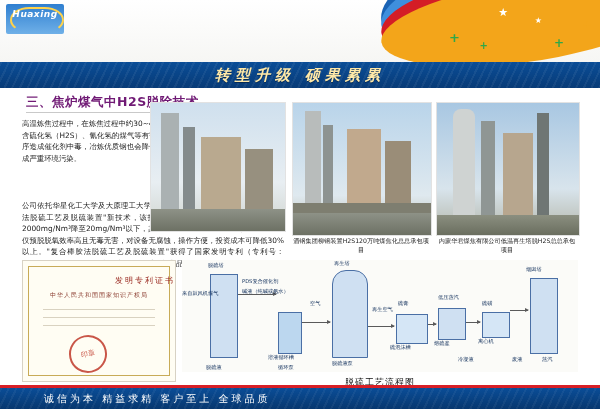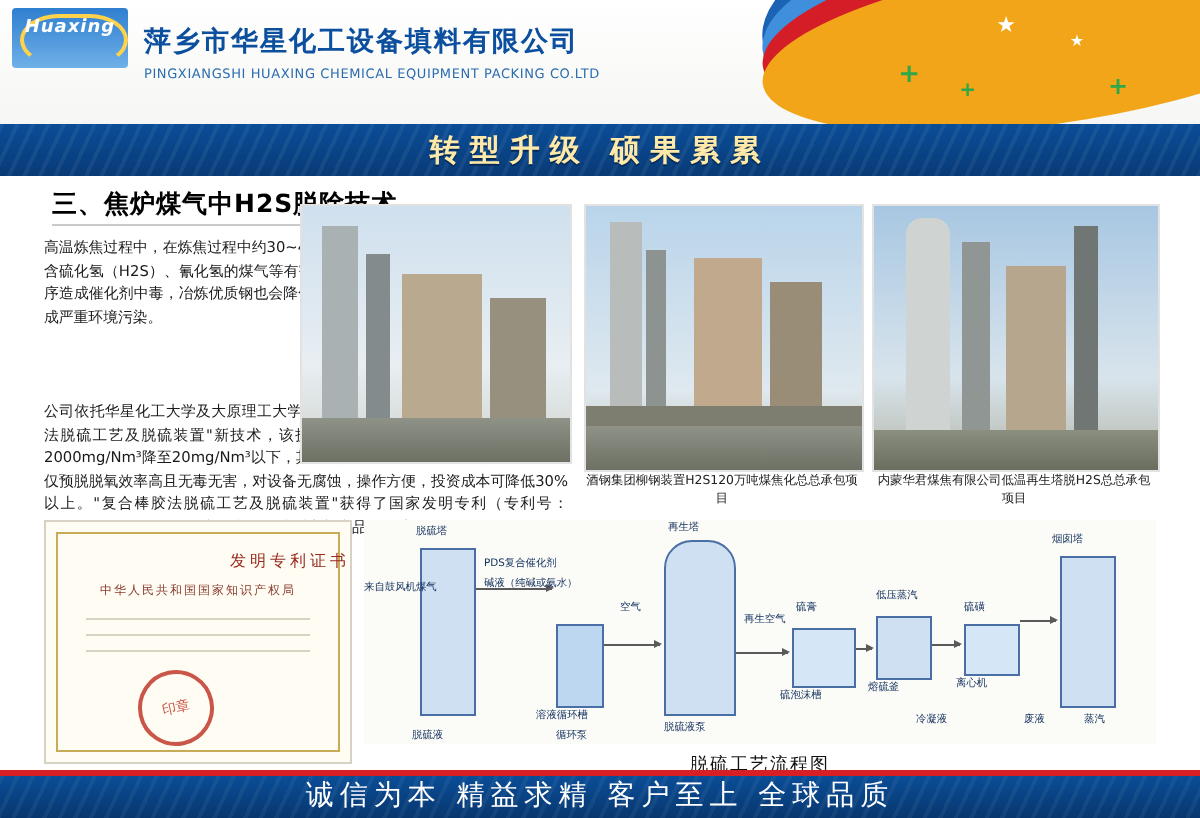--- a/index.html
+++ b/index.html
@@ -19,30 +19,30 @@
   .hdr-deco{position:absolute;right:0;top:0;width:230px;height:62px;overflow:hidden;}
   .swoosh{position:absolute;border-radius:50%;}
   .sw1{right:-60px;top:-54px;width:280px;height:110px;background:#1a63b5;transform:rotate(-8deg);}
   .sw2{right:-60px;top:-42px;width:280px;height:96px;background:#3f8fdd;transform:rotate(-8deg);}
   .sw3{right:-70px;top:-30px;width:290px;height:86px;background:#d41d26;transform:rotate(-8deg);}
   .sw4{right:-70px;top:-18px;width:290px;height:80px;background:#f3a51a;transform:rotate(-8deg);}
   .star{position:absolute;color:#ffffff;font-size:11px;}
   .cross{position:absolute;color:#ffffff;font-weight:bold;}
 
   
-  .banner{position:absolute;left:0;top:62px;width:600px;height:26px;background:linear-gradient(180deg,#0a4d97 0%,#083b77 100%);}
+  .banner{position:absolute;left:0;top:62px;width:600px;height:26px;background:linear-gradient(180deg,#0a4d97 0%,#083b77 100%);font-style:italic;}
   .banner-mesh{position:absolute;left:0;top:0;width:600px;height:26px;
      background:repeating-linear-gradient(115deg, rgba(255,255,255,.06) 0 2px, rgba(255,255,255,0) 2px 7px);}
   .banner-txt{position:absolute;left:0;top:0;width:600px;height:26px;line-height:26px;text-align:center;
      font-size:15px;font-weight:bold;color:#ffe9a8;letter-spacing:5px;text-shadow:0 1px 0 #042a57;}
 
   
   .content{position:absolute;left:0;top:88px;width:600px;height:300px;background:#ffffff;}
 
-  .sect-title{position:absolute;left:26px;top:6px;font-size:12.5px;font-weight:bold;color:#000000;letter-spacing:.5px;}
+  .sect-title{position:absolute;left:26px;top:6px;font-size:12.5px;font-weight:bold;color:#701a75;letter-spacing:.5px;}
   .underline{position:absolute;left:26px;top:24px;width:168px;height:1px;background:#c9c9c9;}
 
   .para{position:absolute;left:22px;width:262px;font-size:7.4px;line-height:11.6px;color:#1a1a1a;text-align:justify;text-justify:inter-ideograph;}
   .p1{top:30px;}
   .p2{top:112px;}
 
   
   .photo{position:absolute;border:1px solid #e2e2e2;overflow:hidden;}
   .cap{position:absolute;font-size:6.2px;color:#222;text-align:center;line-height:8.5px;}
   .cap2{left:292px;top:163px;width:140px;}
@@ -71,36 +71,34 @@
   .flow{position:absolute;left:182px;top:172px;width:396px;height:112px;background:#fbfbf8;}
   .fl-title{position:absolute;left:182px;top:288px;width:396px;text-align:center;font-size:9px;color:#111;letter-spacing:1px;text-decoration:underline;}
   .unit{position:absolute;border:1px solid #4a6fa5;background:#d9e6f5;}
   .ulabel{position:absolute;font-size:5.2px;color:#12305c;white-space:nowrap;}
   .arrow{position:absolute;background:#5a5a5a;height:1px;}
   .arrow:after{content:"";position:absolute;right:-1px;top:-2px;border-left:4px solid #5a5a5a;border-top:2.5px solid transparent;border-bottom:2.5px solid transparent;}
 
   
   .footer{position:absolute;left:0;top:388px;width:600px;height:21px;background:linear-gradient(180deg,#0a4d97 0%,#07376f 100%);}
   .footer-mesh{position:absolute;inset:0;background:repeating-linear-gradient(115deg, rgba(255,255,255,.05) 0 2px, rgba(255,255,255,0) 2px 7px);}
-  .footer-txt{position:absolute;inset:0;line-height:21px;text-align:center;font-size:14px;color:#ffffff;letter-spacing:3px;}
+  .footer-txt{position:absolute;inset:0;line-height:21px;text-align:left;font-size:10px;color:#ffffff;letter-spacing:3px;margin-left:44px;}
   .redline{position:absolute;left:0;top:385px;width:600px;height:3px;background:#d81f26;}
 </style>
 </head>
 <body>
 
 <div class="page">
 
   <div class="header">
     <div class="logo">
       <div class="logo-sky"></div>
       <div class="logo-arc"></div>
       <div class="logo-hx">Huaxing</div>
     </div>
-    <div class="co-cn">萍乡市华星化工设备填料有限公司</div>
-    <div class="co-en">PINGXIANGSHI HUAXING CHEMICAL EQUIPMENT PACKING CO.LTD</div>
 
     <div class="hdr-deco">
       <div class="swoosh sw1"></div>
       <div class="swoosh sw2"></div>
       <div class="swoosh sw3"></div>
       <div class="swoosh sw4"></div>
       <div class="star" style="right:92px;top:6px;">★</div>
       <div class="star" style="right:58px;top:16px;font-size:8px;">★</div>
       <div class="cross" style="right:140px;top:30px;color:#2ea84a;font-size:13px;">+</div>
       <div class="cross" style="right:112px;top:40px;color:#2ea84a;font-size:10px;">+</div>

